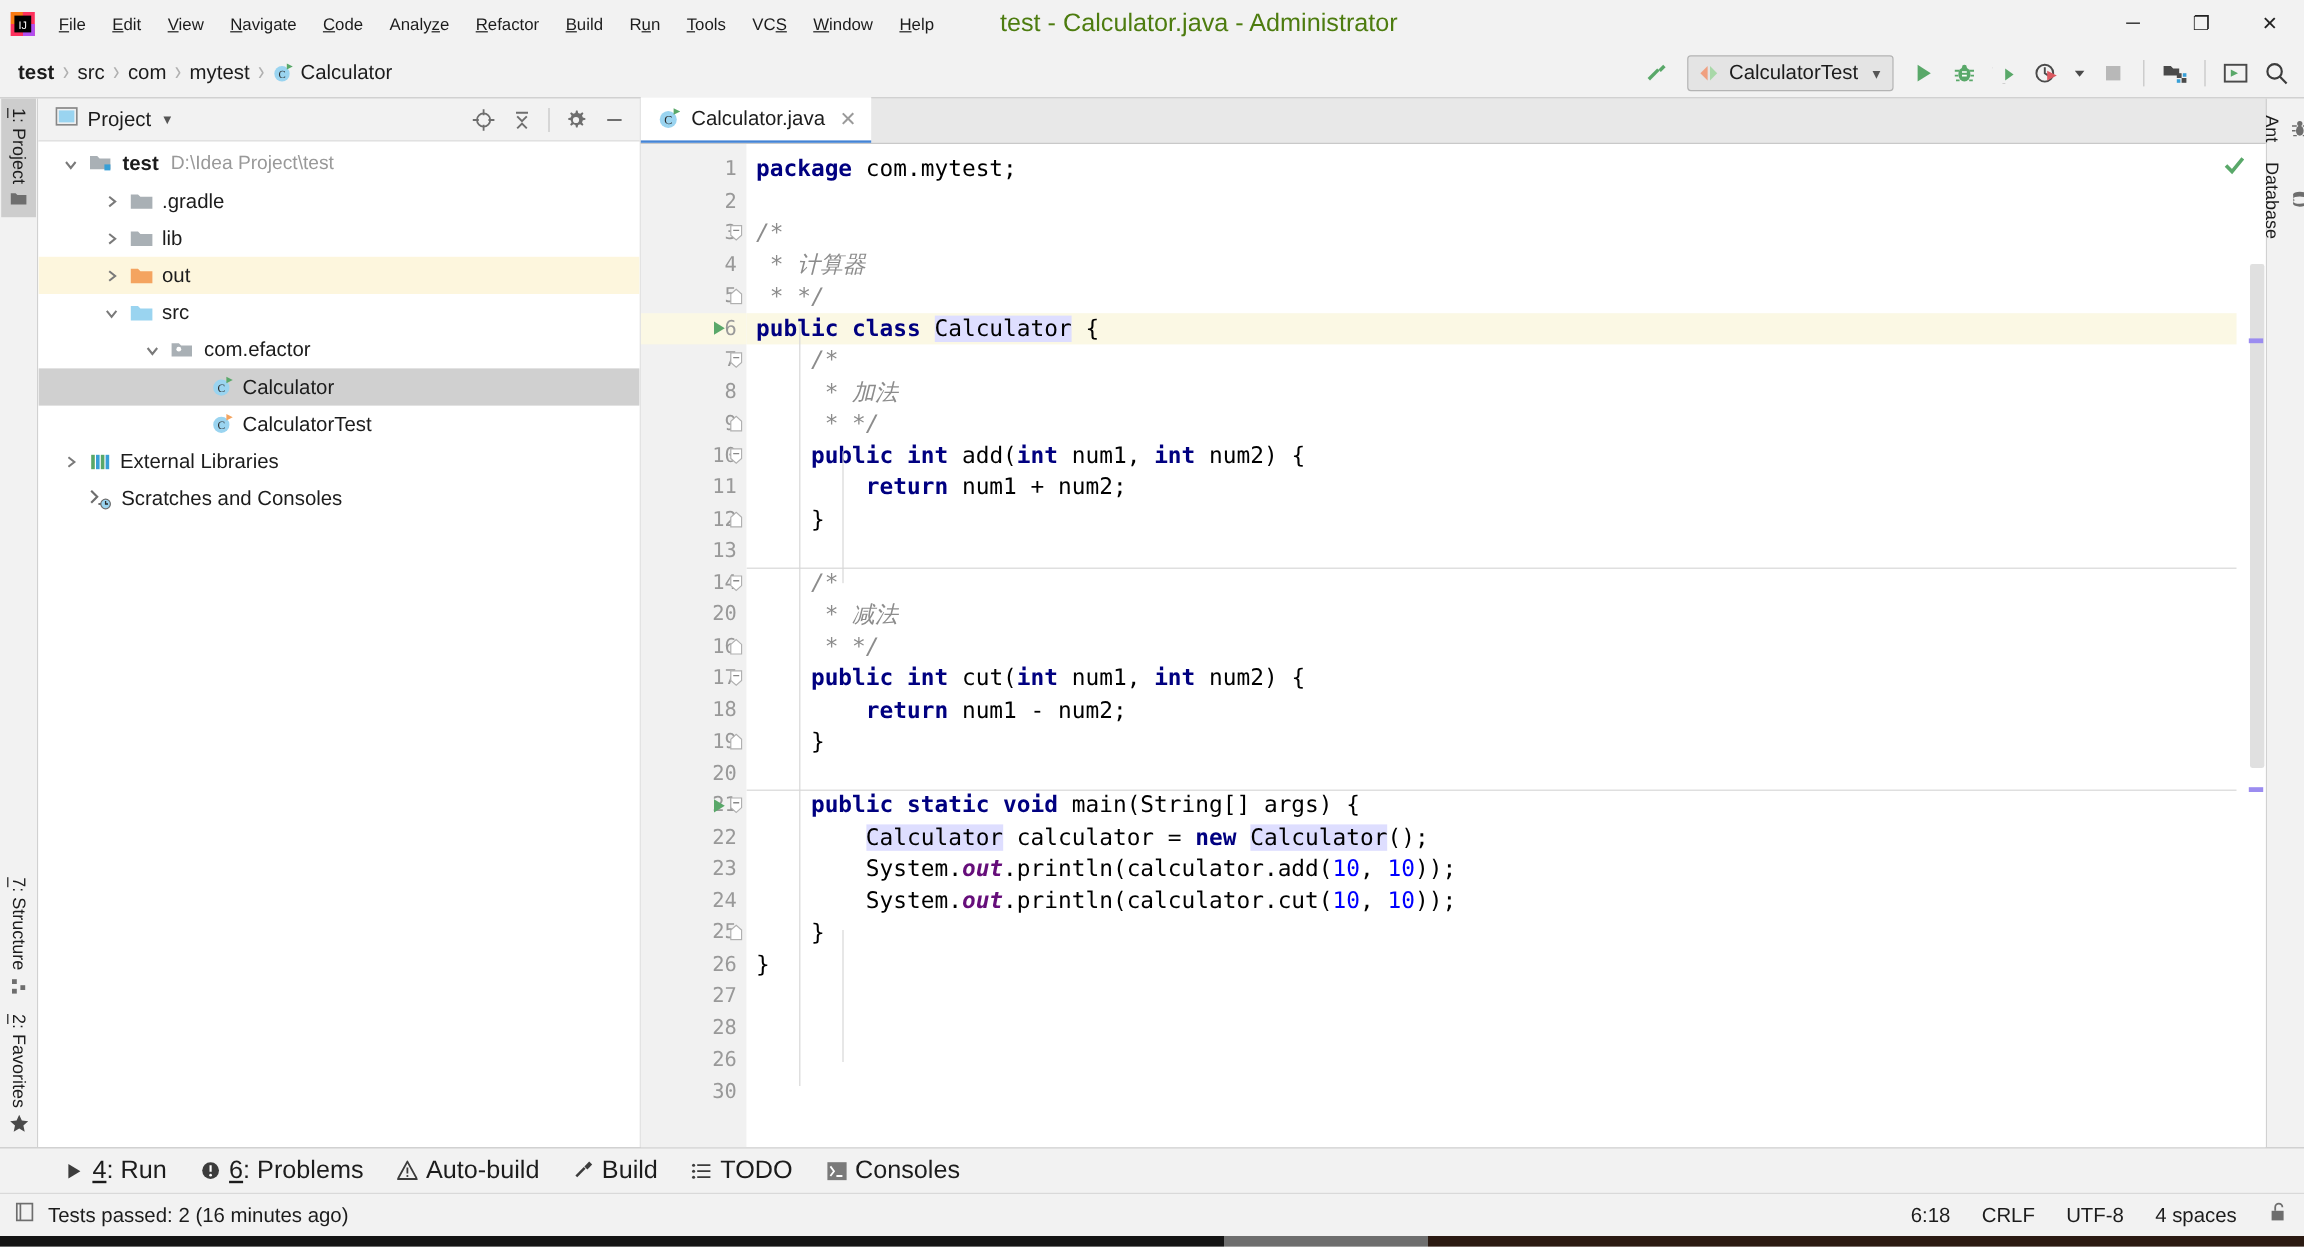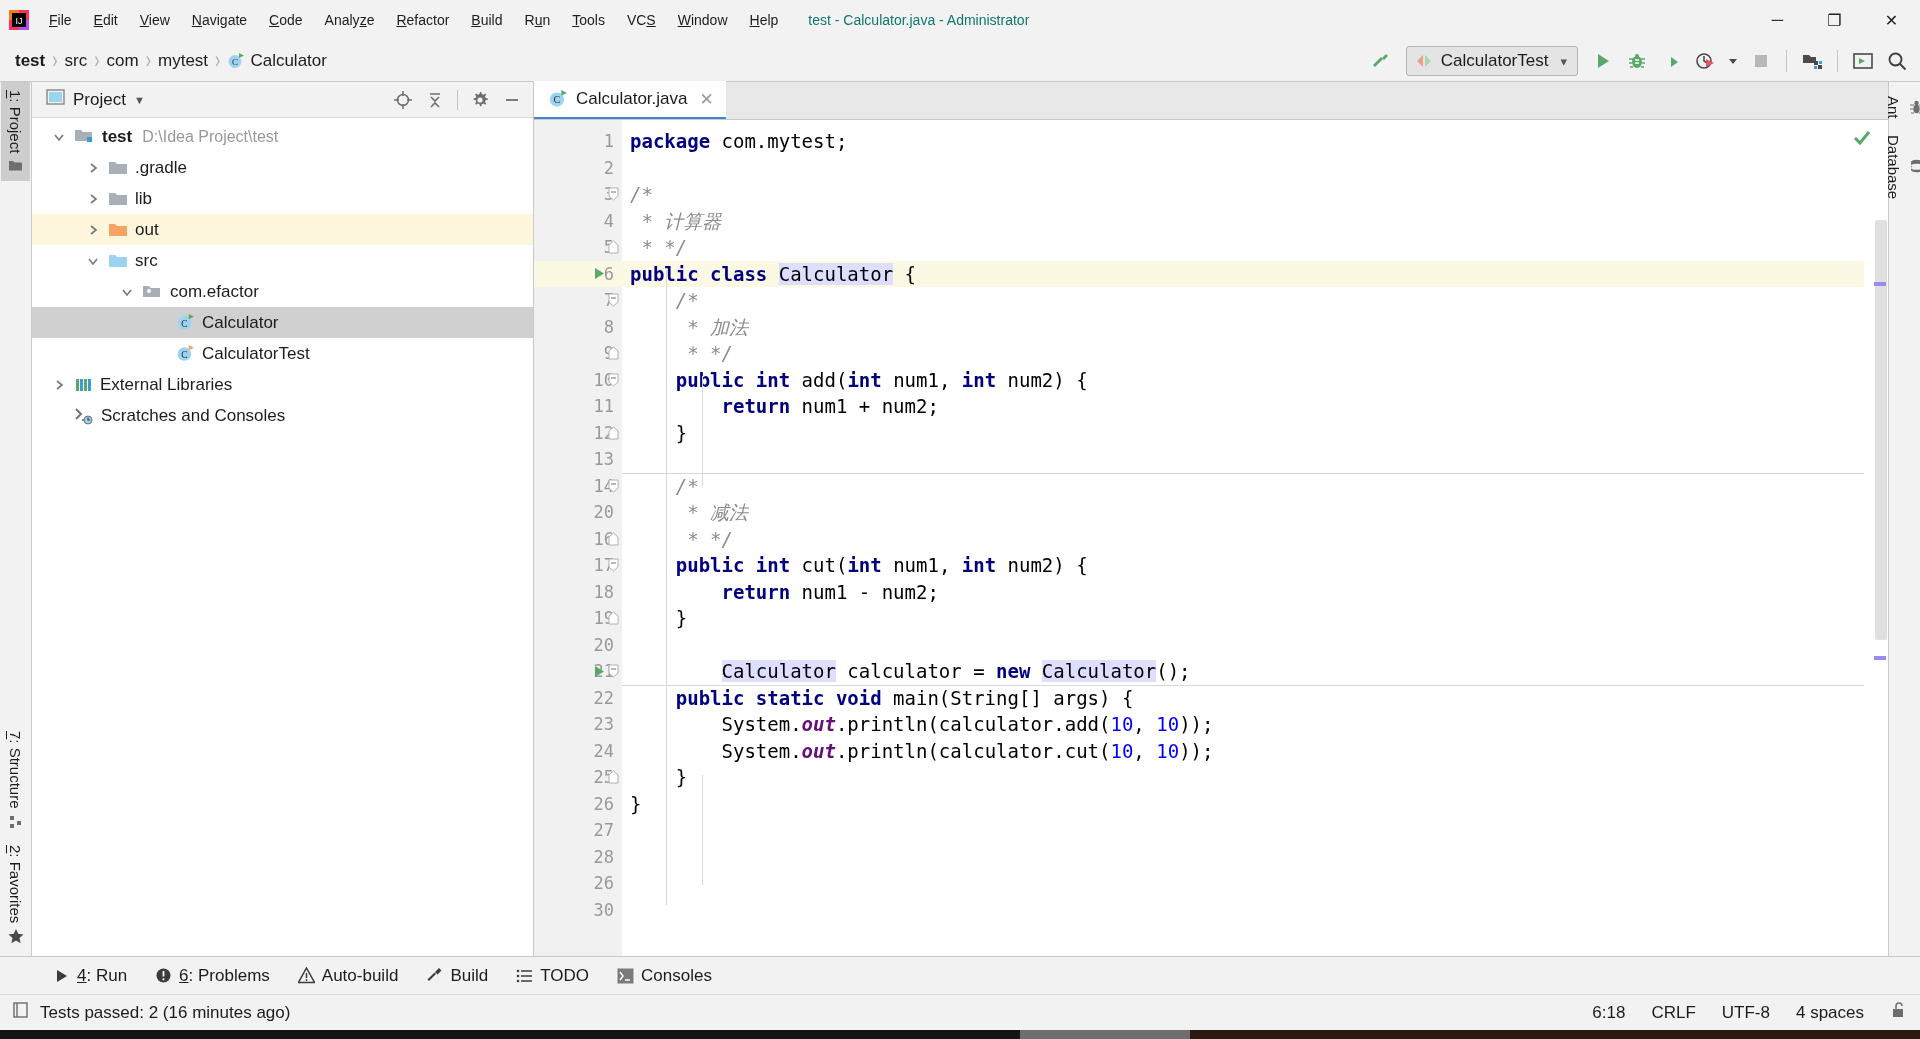--- a/index.html
+++ b/index.html
@@ -20,21 +20,21 @@
   }
   .logo { width: 38px; display: flex; align-items: center; justify-content: center; }
   .logo svg { display:block; }
   .menubar { display: flex; align-items: center; height: 40px; }
   .menu-item {
     padding: 4px 11px; font-size: 14px; color: #1c1c1c; cursor: default;
     line-height: 22px; white-space: nowrap;
   }
   .menu-item u { text-decoration: underline; }
   .win-title {
-    margin-left: 19px; font-size: 14px; color: #0f766e; white-space: nowrap;
+    margin-left: 44px; font-size: 21px; color: #4d7c0f; white-space: nowrap;
   }
   .wincontrols { position: absolute; right: 0; top: 0; height: 40px; display: flex; }
   .wincontrol {
     width: 57px; height: 40px; display: flex; align-items: center; justify-content: center;
     font-size: 16px; color: #222;
   }
 
   
   .navbar {
     height: 42px; flex: 0 0 42px; display: flex; align-items: center;
@@ -181,21 +181,21 @@
   .mark-stripe { position: absolute; right: 2px; width: 12px; height: 4px; background: #9b8cf0; }
   .ok-check { position: absolute; right: 16px; top: 8px; }
 
   
   .bottombar {
     height: 38px; flex: 0 0 38px; background: #f2f2f2;
     border-top: 1px solid #c9c9c9; display: flex; align-items: center;
     padding-left: 40px; gap: 0;
   }
   .bb-item {
-    display: flex; align-items: center; gap: 7px; font-size: 17px; color: #1c1c1c;
+    display: flex; align-items: center; gap: 7px; font-size: 21px; color: #1c1c1c;
     padding: 4px 14px; border-radius: 3px; white-space: nowrap;
   }
   .bb-item u { text-decoration: underline; }
 
   .statusbar {
     height: 36px; flex: 0 0 36px; background: #f2f2f2;
     border-top: 1px solid #d9d9d9; display: flex; align-items: center;
     padding: 0 14px 0 12px; font-size: 17px; color: #1c1c1c; position: relative; text-align: center;
   }
   .sb-left { display: flex; align-items: center; gap: 10px; }
@@ -752,22 +752,22 @@
             <div class="cline"><span class="ident">&nbsp;&nbsp;&nbsp;&nbsp;&nbsp;&nbsp;&nbsp;&nbsp;</span><span class="kw">return&nbsp;</span><span class="ident">num1&nbsp;+&nbsp;num2;</span></div>
             <div class="cline"><span class="ident">&nbsp;&nbsp;&nbsp;&nbsp;}</span></div>
             <div class="cline">&nbsp;</div>
             <div class="cline seprule"><span class="cmt">&nbsp;&nbsp;&nbsp;&nbsp;/*</span></div>
             <div class="cline"><span class="cmt">&nbsp;&nbsp;&nbsp;&nbsp;&nbsp;*&nbsp;减法</span></div>
             <div class="cline"><span class="cmt">&nbsp;&nbsp;&nbsp;&nbsp;&nbsp;*&nbsp;*/</span></div>
             <div class="cline"><span class="ident">&nbsp;&nbsp;&nbsp;&nbsp;</span><span class="kw">public&nbsp;int&nbsp;</span><span class="ident">cut(</span><span class="kw">int&nbsp;</span><span class="ident">num1,&nbsp;</span><span class="kw">int&nbsp;</span><span class="ident">num2)&nbsp;{</span></div>
             <div class="cline"><span class="ident">&nbsp;&nbsp;&nbsp;&nbsp;&nbsp;&nbsp;&nbsp;&nbsp;</span><span class="kw">return&nbsp;</span><span class="ident">num1&nbsp;-&nbsp;num2;</span></div>
             <div class="cline"><span class="ident">&nbsp;&nbsp;&nbsp;&nbsp;}</span></div>
             <div class="cline">&nbsp;</div>
+            <div class="cline seprule"><span class="ident">&nbsp;&nbsp;&nbsp;&nbsp;</span><span class="kw">public&nbsp;static&nbsp;void&nbsp;</span><span class="ident">main(String[]&nbsp;args)&nbsp;{</span></div>
             <div class="cline"><span class="ident">&nbsp;&nbsp;&nbsp;&nbsp;&nbsp;&nbsp;&nbsp;&nbsp;</span><span class="tok-hl">Calculator</span><span class="ident">&nbsp;calculator&nbsp;=&nbsp;</span><span class="kw">new&nbsp;</span><span class="tok-hl">Calculator</span><span class="ident">();</span></div>
-            <div class="cline seprule"><span class="ident">&nbsp;&nbsp;&nbsp;&nbsp;</span><span class="kw">public&nbsp;static&nbsp;void&nbsp;</span><span class="ident">main(String[]&nbsp;args)&nbsp;{</span></div>
             <div class="cline"><span class="ident">&nbsp;&nbsp;&nbsp;&nbsp;&nbsp;&nbsp;&nbsp;&nbsp;System.</span><span class="stat">out</span><span class="ident">.println(calculator.add(</span><span class="num">10</span><span class="ident">,&nbsp;</span><span class="num">10</span><span class="ident">));</span></div>
             <div class="cline"><span class="ident">&nbsp;&nbsp;&nbsp;&nbsp;&nbsp;&nbsp;&nbsp;&nbsp;System.</span><span class="stat">out</span><span class="ident">.println(calculator.cut(</span><span class="num">10</span><span class="ident">,&nbsp;</span><span class="num">10</span><span class="ident">));</span></div>
             <div class="cline"><span class="ident">&nbsp;&nbsp;&nbsp;&nbsp;}</span></div>
             <div class="cline"><span class="ident">}</span></div>
             <div class="cline">&nbsp;</div>
             <div class="cline">&nbsp;</div>
             <div class="cline">&nbsp;</div>
             <div class="cline">&nbsp;</div>
             <div class="indent" style="left: 44px; top: 150px; height: 635px; bottom: auto;"></div>
             <div class="indent" style="left: 80px; top: 256px; height: 110px; bottom: auto;"></div>

